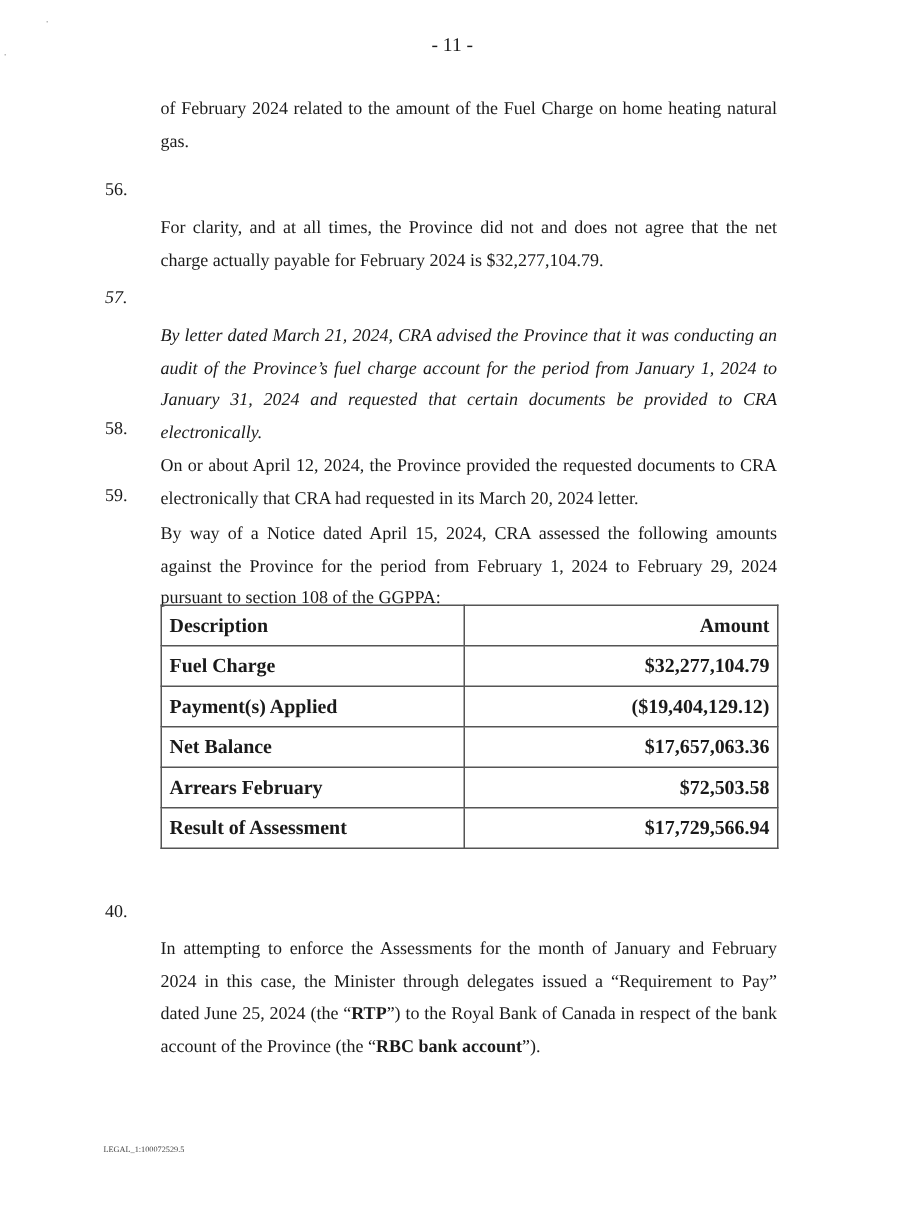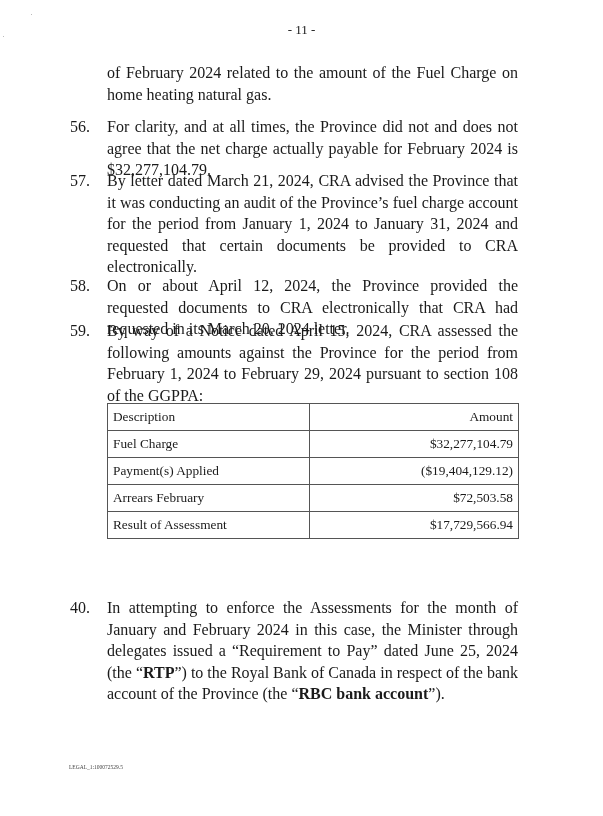--- a/index.html
+++ b/index.html
@@ -22,21 +22,21 @@
       width: 603px;
       text-align: center;
       font-size: 13px;
     }
     .speck {
       position: absolute;
       width: 1px; height: 1px;
       background: #bbb;
     }
     .body-text {
-      font-size: 16px;
+      font-size: 12px;
       line-height: 21.5px;
       text-align: justify;
     }
     .continuation {
       position: absolute;
       left: 107px;
       top: 62px;
       width: 411px;
     }
     .para {
@@ -45,42 +45,43 @@
       width: 448px;
     }
     .para .num {
       position: absolute;
       left: 0;
       top: 0;
       width: 36px;
     }
     .para .text {
       margin-left: 37px;
+      margin-top: 25px;
     }
     #p56 { top: 116px; }
-    #p57 { top: 170px; }
+    #p57 { top: 188px; font-style: italic; }
     #p58 { top: 275px; }
     #p59 { top: 320px; }
     #p60 { top: 597px; }
 
     .assessment-table {
       position: absolute;
       left: 107px;
       top: 403px;
       width: 412px;
       border-collapse: collapse;
       font-size: 13.3px;
     }
     .assessment-table td, .assessment-table th {
       border: 1px solid #555;
       height: 26px;
       padding: 0 5px;
-      font-weight: normal;
+      font-weight: bold;
     }
-    .assessment-table th { font-weight: normal; }
+    .assessment-table th { font-weight: bold; }
     .assessment-table .c-desc { width: 191px; text-align: left; }
     .assessment-table .c-amt { text-align: right; }
     .bold { font-weight: bold; }
 
     .footer-id {
       position: absolute;
       left: 69px;
       top: 764px;
       font-size: 5.5px;
       color: #444;
@@ -127,20 +128,24 @@
   <tbody>
     <tr>
       <td class="c-desc">Fuel Charge</td>
       <td class="c-amt">$32,277,104.79</td>
     </tr>
     <tr>
       <td class="c-desc">Payment(s) Applied</td>
       <td class="c-amt">($19,404,129.12)</td>
     </tr>
     <tr>
+      <td class="c-desc">Net Balance</td>
+      <td class="c-amt">$17,657,063.36</td>
+    </tr>
+    <tr>
       <td class="c-desc">Arrears February</td>
       <td class="c-amt">$72,503.58</td>
     </tr>
     <tr>
       <td class="c-desc">Result of Assessment</td>
       <td class="c-amt">$17,729,566.94</td>
     </tr>
   </tbody>
 </table>
 

